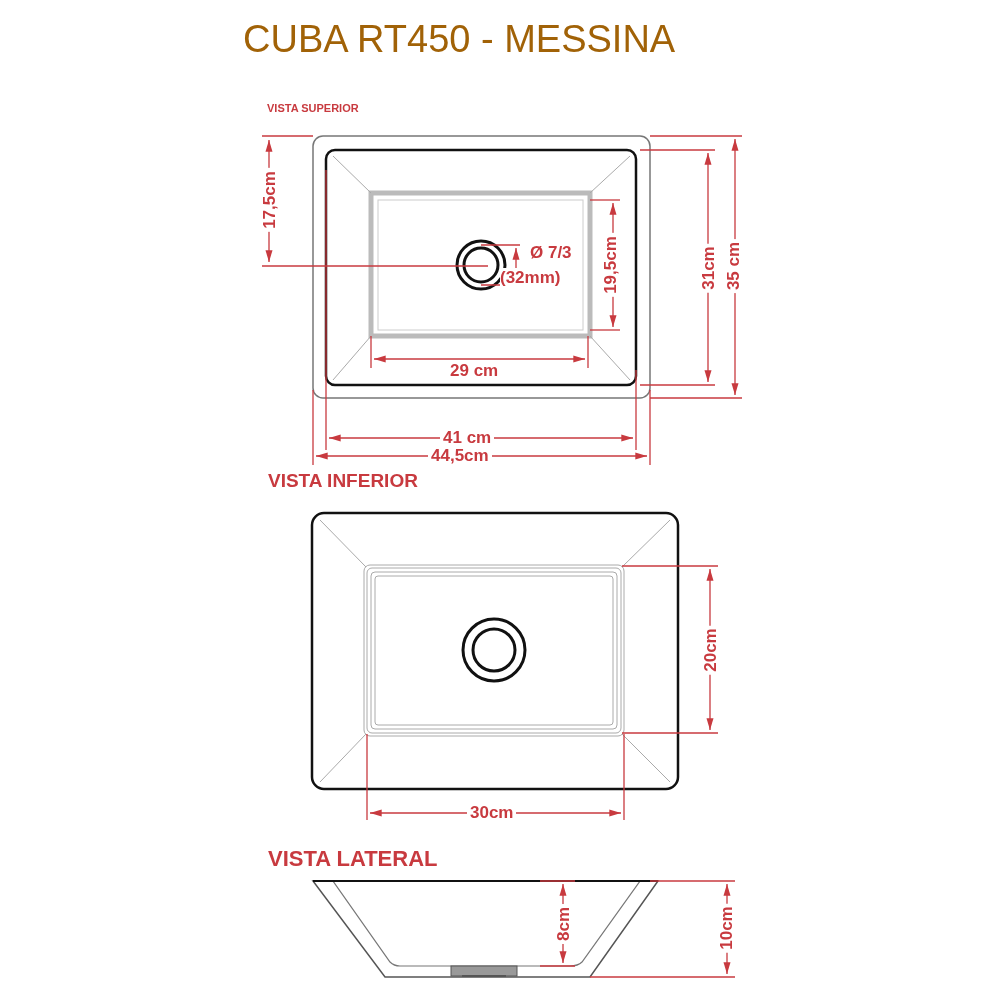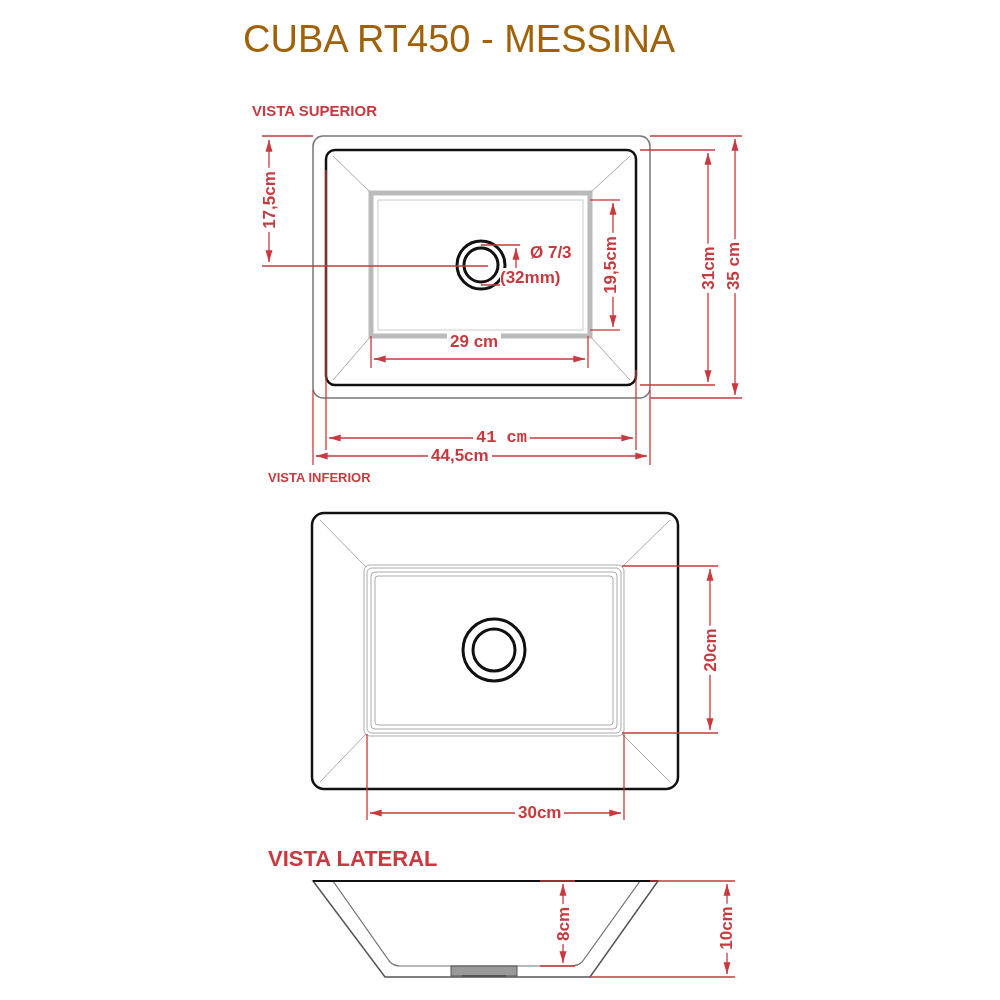--- a/index.html
+++ b/index.html
@@ -8,22 +8,22 @@
   .vlabel { position:absolute; font-weight:bold; color:#c83a3f; font-family:"Liberation Sans", sans-serif; }
   .dim { position:absolute; font-weight:bold; color:#c83a3f; font-size:17px; background:#fff; padding:0 3px; white-space:nowrap; font-family:"Liberation Sans", sans-serif; }
   .rot { transform:rotate(-90deg); transform-origin:center center; }
   svg { position:absolute; left:0; top:0; }
 </style>
 </head>
 <body>
 
 <div class="title">CUBA RT450 - MESSINA</div>
 
-<div class="vlabel" style="left:252px;top:102px;font-size:15px;">VISTA SUPERIOR</div>
-<div class="vlabel" style="left:268px;top:470px;font-size:13px;">VISTA INFERIOR</div>
+<div class="vlabel" style="left:267px;top:102px;font-size:11px;">VISTA SUPERIOR</div>
+<div class="vlabel" style="left:268px;top:470px;font-size:19px;">VISTA INFERIOR</div>
 <div class="vlabel" style="left:268px;top:846px;font-size:22px;">VISTA LATERAL</div>
 
 <svg width="1000" height="1000">
   <defs>
     <marker id="ar" viewBox="0 0 10 10" refX="10" refY="5" markerWidth="9" markerHeight="9" orient="auto-start-reverse">
       <path d="M0,2 L10,5 L0,8 z" fill="#c83a3f"></path>
     </marker>
   </defs>
 
   <g>
@@ -101,23 +101,23 @@
     <line x1="590" y1="977" x2="735" y2="977"></line>
     <line x1="650" y1="881" x2="735" y2="881"></line>
     <line x1="727" y1="884" x2="727" y2="974" marker-start="url(#ar)" marker-end="url(#ar)"></line>
   </g>
 </svg>
 
 <div class="dim rot" style="left:238px;top:190px;">17,5cm</div>
 <div class="dim" style="left:530px;top:243px;padding:0;">Ø 7/3</div>
 <div class="dim" style="left:500px;top:268px;padding:0;">(32mm)</div>
 <div class="dim rot" style="left:579px;top:255px;">19,5cm</div>
-<div class="dim" style="left:447px;top:332px;">29 cm</div>
+<div class="dim" style="left:447px;top:361px;">29 cm</div>
 <div class="dim rot" style="left:684px;top:258px;">31cm</div>
 <div class="dim rot" style="left:707px;top:256px;">35 cm</div>
-<div class="dim" style="left:473px;top:428px;font-family:Liberation Mono, monospace;">41 cm</div>
+<div class="dim" style="left:440px;top:428px;">41 cm</div>
 <div class="dim" style="left:428px;top:446px;">44,5cm</div>
 
 <div class="dim rot" style="left:686px;top:640px;">20cm</div>
-<div class="dim" style="left:467px;top:803px;margin-left:48px;">30cm</div>
+<div class="dim" style="left:467px;top:803px;">30cm</div>
 
 <div class="dim rot" style="left:544px;top:914px;">8cm</div>
 <div class="dim rot" style="left:702px;top:918px;">10cm</div>
 
 </body></html>

